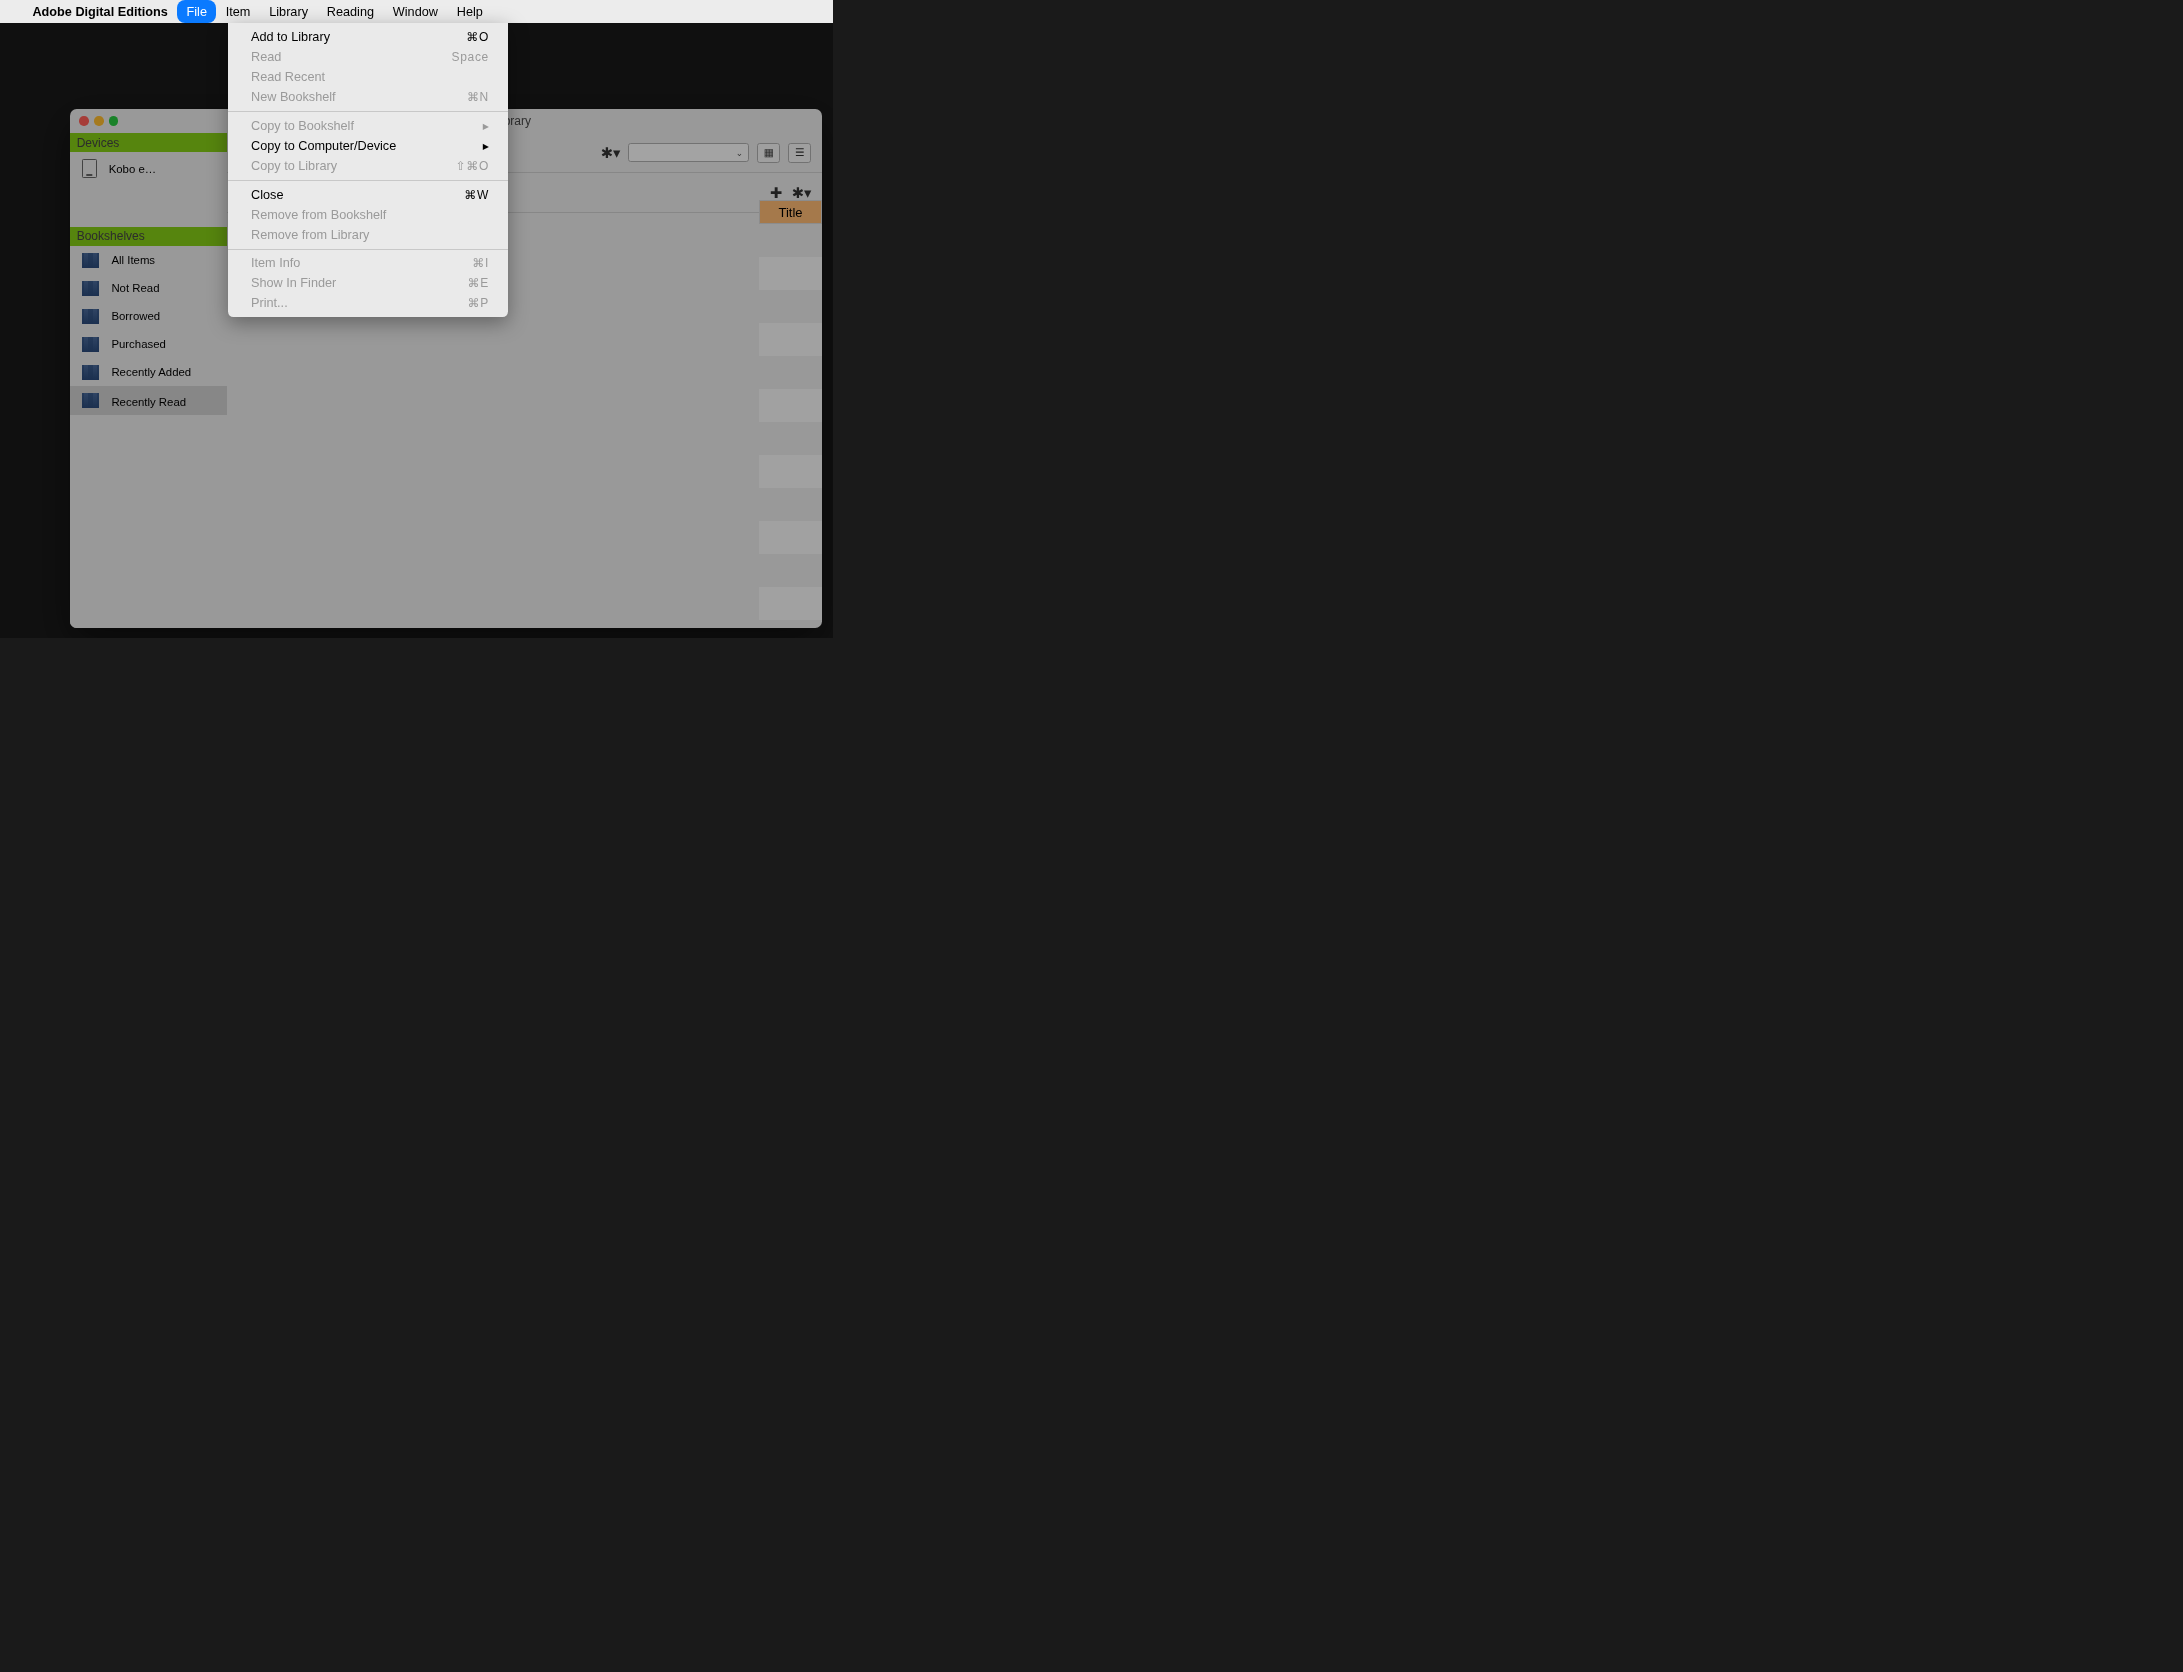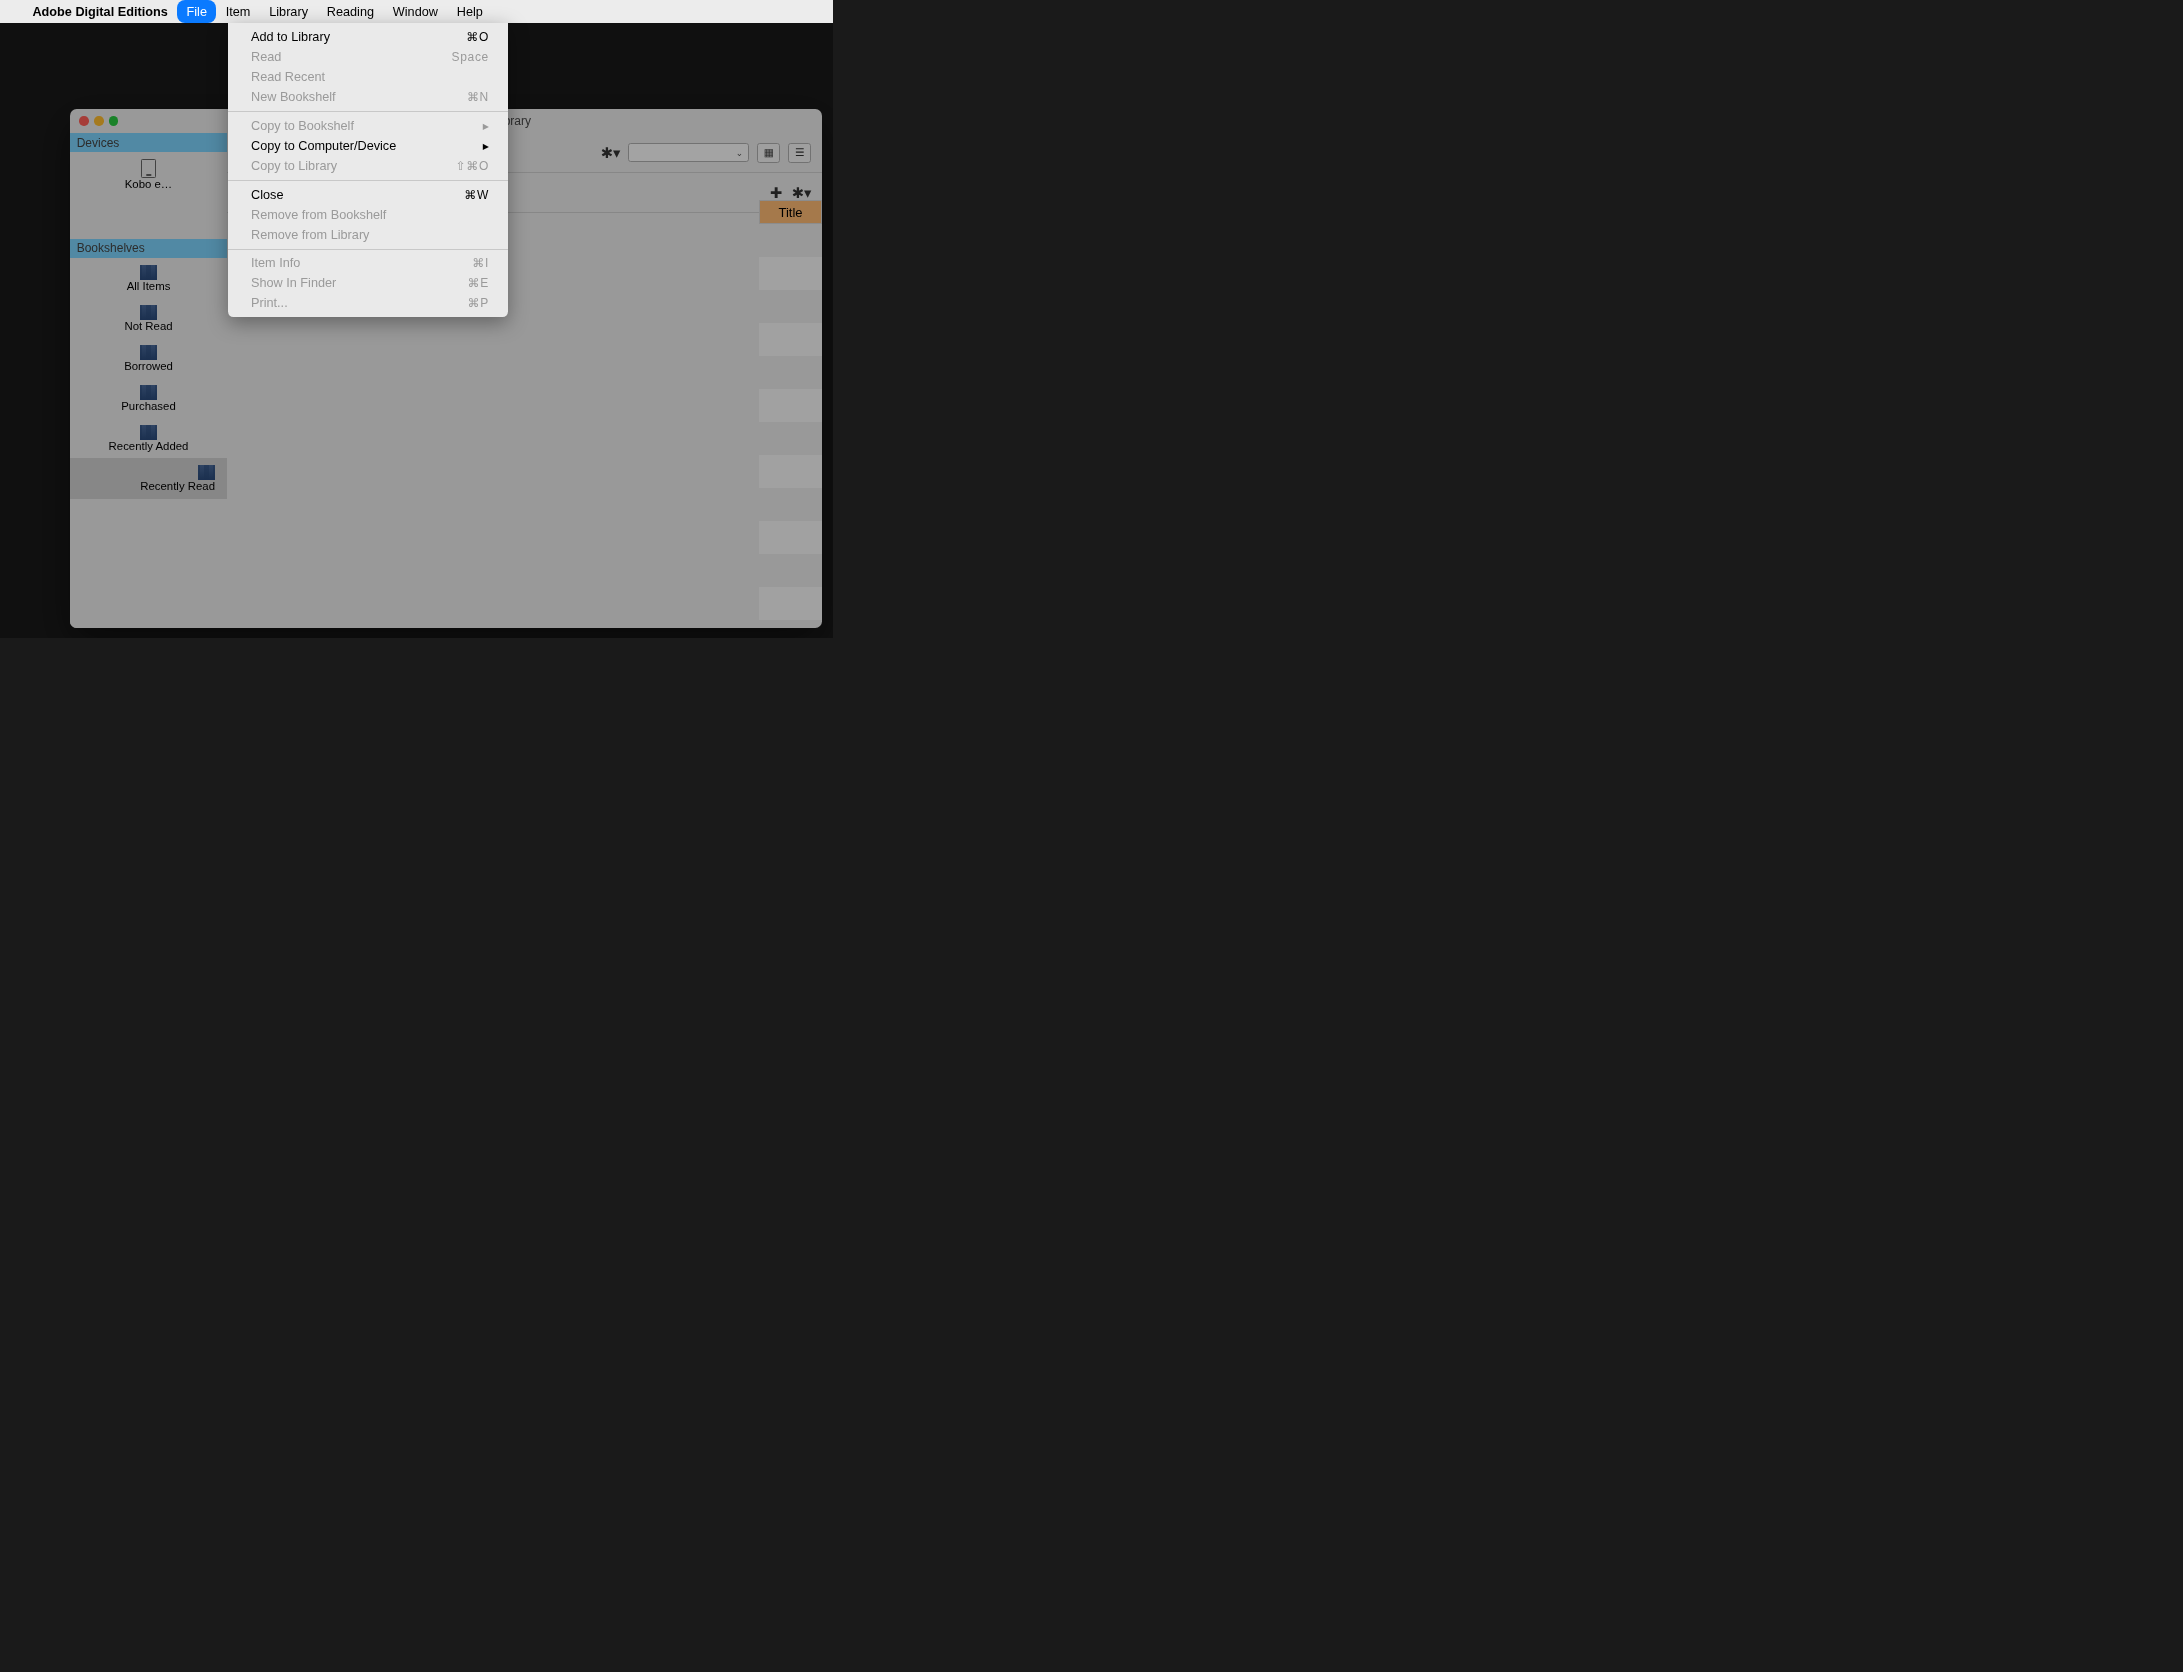--- a/index.html
+++ b/index.html
@@ -26,22 +26,22 @@
     
     .app-window { position: absolute; left: 70px; top: 109px; width: 752px; height: 519px; background: #ececec; border-radius: 6.7px; box-shadow: 0 13.4px 40px rgba(0,0,0,0.5); overflow: hidden; z-index: 3; }
     .titlebar { height: 24px; display: flex; align-items: center; padding: 0 9.4px; }
     .traffic { display: flex; gap: 5.4px; }
     .traffic-light { width: 9.4px; height: 9.4px; border-radius: 50%; }
     .tl-red { background: #ff5f57; }
     .tl-yellow { background: #febc2e; }
     .tl-green { background: #28c840; }
     
     .sidebar { position: absolute; left: 0; top: 24px; width: 157px; bottom: 0; background: #ececec; }
-    .sidebar-section-header { background: #7dd3fc; padding: 2.7px 6.7px; font-size: 12px; color: #444; }
-    .sidebar-item { display: flex; align-items: center; gap: 0; padding: 6.7px 12px; font-size: 11.4px; cursor: default; flex-direction: column; }
+    .sidebar-section-header { background: #84cc16; padding: 2.7px 6.7px; font-size: 12px; color: #444; }
+    .sidebar-item { display: flex; align-items: center; gap: 12px; padding: 6.7px 12px; font-size: 11.4px; cursor: default; }
     .sidebar-item.active { background: #cfcfcf; align-items: flex-end; }
     .device-icon { width: 14.7px; height: 19px; border: 1.3px solid #666; border-radius: 1.3px; position: relative; }
     .device-icon::after { content:""; position:absolute; bottom:1.3px; left:50%; transform:translateX(-50%); width:5.4px; height:1.3px; background:#666; }
     .shelf-icon { width: 17.4px; height: 14.7px; display: inline-block; background: linear-gradient(#3a5a8a,#2a4a7a); position: relative; }
     .shelf-icon::before, .shelf-icon::after { content:""; position:absolute; top:0; bottom:0; width:4px; background: linear-gradient(#4a6a9a,#2a4a7a); }
     .shelf-icon::before { left: 2px; }
     .shelf-icon::after { right: 2px; }
     
     .section-gap { height: 42px; }
     

